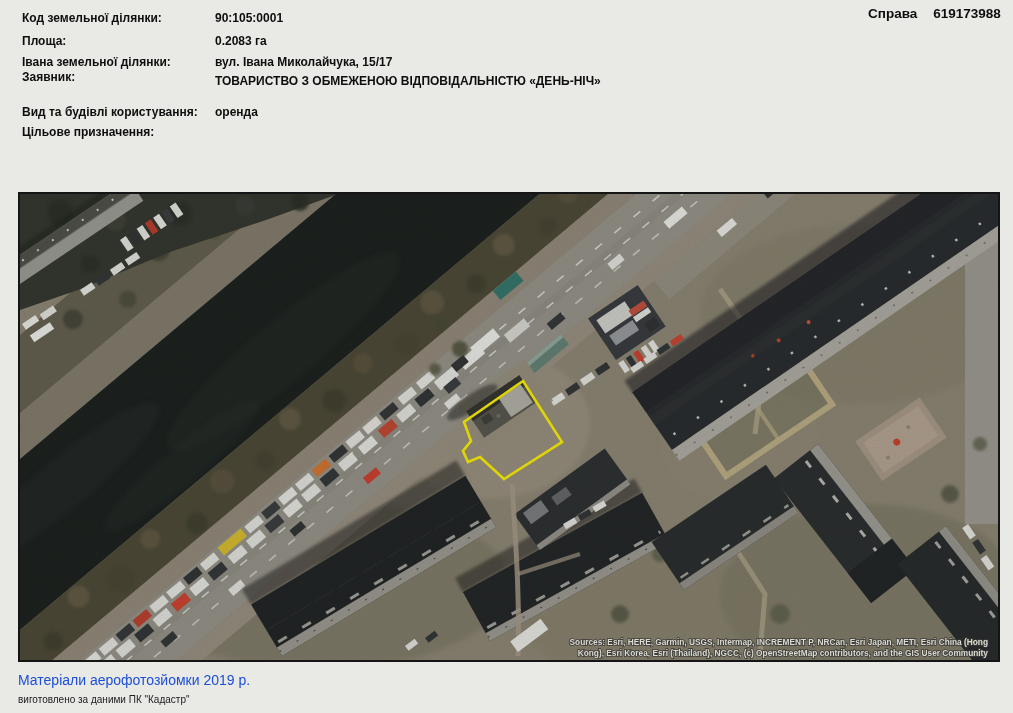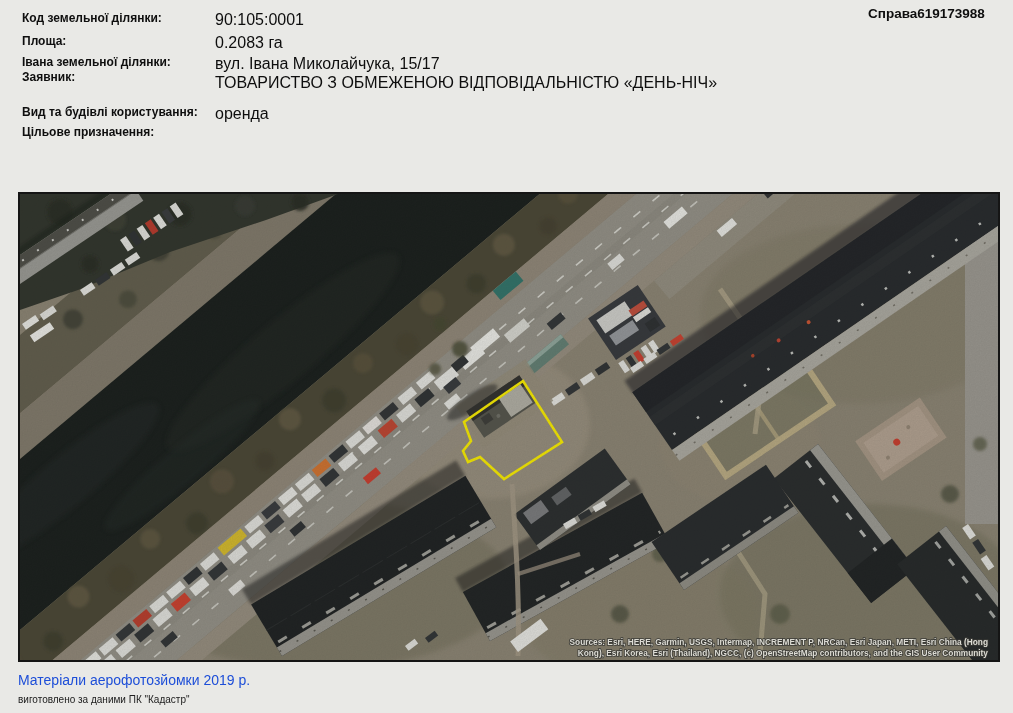--- a/index.html
+++ b/index.html
@@ -1,21 +1,21 @@
 <!DOCTYPE html>
 <html><head>
 <meta charset="utf-8">
 <style>
   html,body{margin:0;padding:0;}
   body{width:1013px;height:713px;background:#e9e9e6;position:relative;overflow:hidden;
        font-family:"Liberation Sans",sans-serif;color:#0e0e0e;}
   .page{position:absolute;inset:0;}
   .lbl{position:absolute;left:22px;font-size:12px;font-weight:bold;white-space:nowrap;}
-  .val{position:absolute;left:215px;font-size:16px;font-weight:normal;white-space:nowrap;}
-  .case{position:absolute;left:868px;top:6px;display:flex;font-size:13.5px;font-weight:bold;}
+  .val{position:absolute;left:215px;font-size:12px;font-weight:bold;white-space:nowrap;}
+  .case{position:absolute;left:868px;top:6px;display:flex;gap:16px;font-size:13.5px;font-weight:bold;}
   .map-frame{position:absolute;left:18px;top:192px;width:978px;height:466px;
              border:2px solid #151515;box-sizing:content-box;background:#fca5a5;}
   .map-frame svg{display:block;width:978px;height:466px;}
   .foot1{position:absolute;left:18px;top:672px;font-size:14px;font-weight:400;color:#1d4ed8;}
   .foot2{position:absolute;left:18px;top:694px;font-size:10px;font-weight:400;color:#202020;}
 </style>
 </head>
 <body>
 
 <div class="page">

